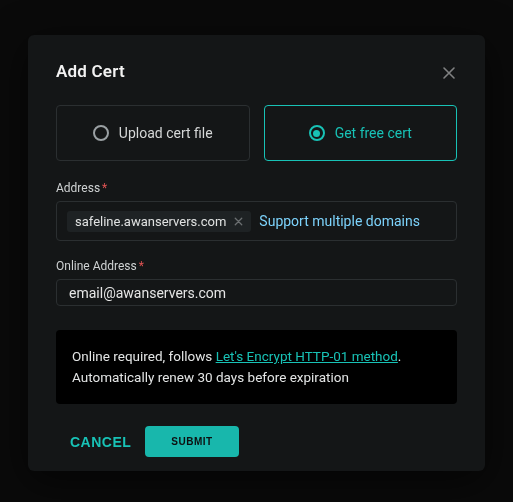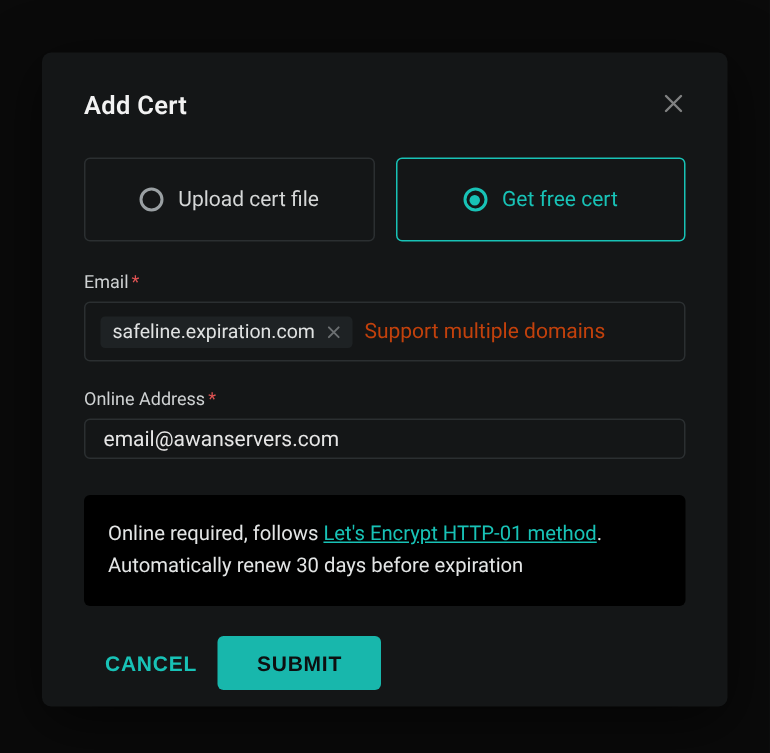--- a/index.html
+++ b/index.html
@@ -14,21 +14,21 @@
     position: absolute;
     left: 28px; top: 35px;
     width: 457px; height: 436px;
     background: #141617;
     border-radius: 6px;
     box-shadow: 0 10px 40px rgba(0,0,0,.6);
     padding: 26px 28px 22px 28px;
     display: flex; flex-direction: column;
   }
   .modal-header {
-    display: flex; justify-content: space-between; align-items: flex-start;
+    display: flex; justify-content: space-between; align-items: flex-end;
     margin-bottom: 24px;
   }
   .title { font-size: 17px; font-weight: 600; letter-spacing: .2px; color: #f2f2f2; }
   .close-icon { width: 16px; height: 16px; cursor: pointer; opacity: .6; }
   .close-icon svg { width: 100%; height: 100%; display: block; }
 
   .option-row { display: flex; gap: 14px; margin-bottom: 20px; }
   .radio-btn {
     flex: 1;
     height: 56px;
@@ -71,21 +71,21 @@
     border-radius: 3px;
     padding: 3px 6px 3px 8px;
     font-size: 13px; color: #e0e2e2;
     gap: 6px;
     margin: 6px 0;
   }
   .chip-x {
     width: 13px; height: 13px; opacity: .5; cursor: pointer;
   }
   .chip-x svg { width: 100%; height: 100%; display: block; }
-  .tag-placeholder { color: #c2410c; font-size: 14px; flex: 1; }
+  .tag-placeholder { color: #7dd3fc; font-size: 14px; flex: 1; }
   .text-input {
     width: 100%; height: 27px;
     border: 1px solid #2b2f31; border-radius: 4px;
     background: transparent; color: #e6e6e6;
     font-size: 14px; padding: 0 12px; outline: none;
     font-family: inherit;
   }
   .text-input::placeholder { color: #6f767a; }
 
   .notice {
@@ -102,21 +102,21 @@
     margin-top: auto;
     display: flex; justify-content: flex-start; align-items: center;
     gap: 0; padding-top: 20px;
   }
   .btn-cancel {
     font-size: 14px; font-weight: 700; letter-spacing: .5px;
     color: #18c2b6; background: none; border: none; cursor: pointer;
     padding: 10px 14px;
   }
   .btn-submit {
-    font-size: 14px; font-weight: 700; letter-spacing: .5px;
+    font-size: 10px; font-weight: 700; letter-spacing: .5px;
     color: #0d0f10; background: #18b7ac; border: none; cursor: pointer;
     padding: 10px 26px; border-radius: 4px;
   }
 </style>
 </head>
 <body>
 
 <div class="modal">
 
   <div class="modal-header">
@@ -136,25 +136,25 @@
     <div class="radio-btn selected">
       <span class="radio-circle">
           <span class="radio-dot"></span>
         </span>
       <span class="radio-label-text">Get free cert</span>
     </div>
   </div>
 
   <div class="field-group">
     <label class="field-label">
-      <span>Email</span><span class="req">*</span>
+      <span>Address</span><span class="req">*</span>
     </label>
     <div class="input-box">
       <span class="chip">
-        <span>safeline.expiration.com</span>
+        <span>safeline.awanservers.com</span>
         <span class="chip-x">
           <svg viewBox="0 0 16 16">
               <path d="M4 4 L12 12 M12 4 L4 12" stroke="#b7bbbd" stroke-width="1.6" stroke-linecap="round"></path>
             </svg>
         </span>
       </span>
       <span class="tag-placeholder">Support multiple domains</span>
     </div>
   </div>
 

